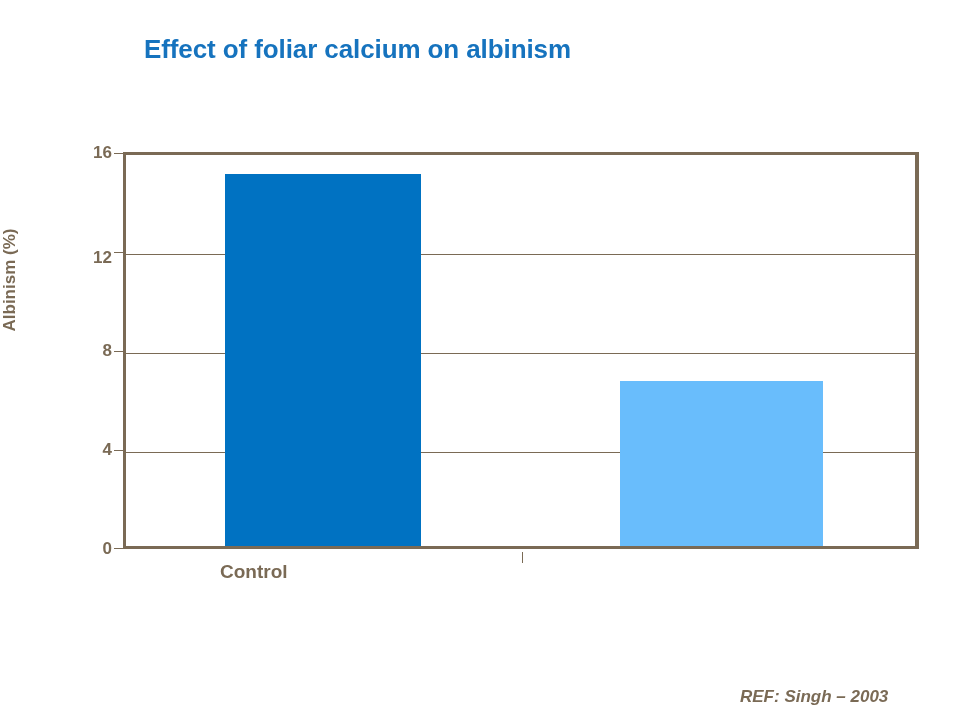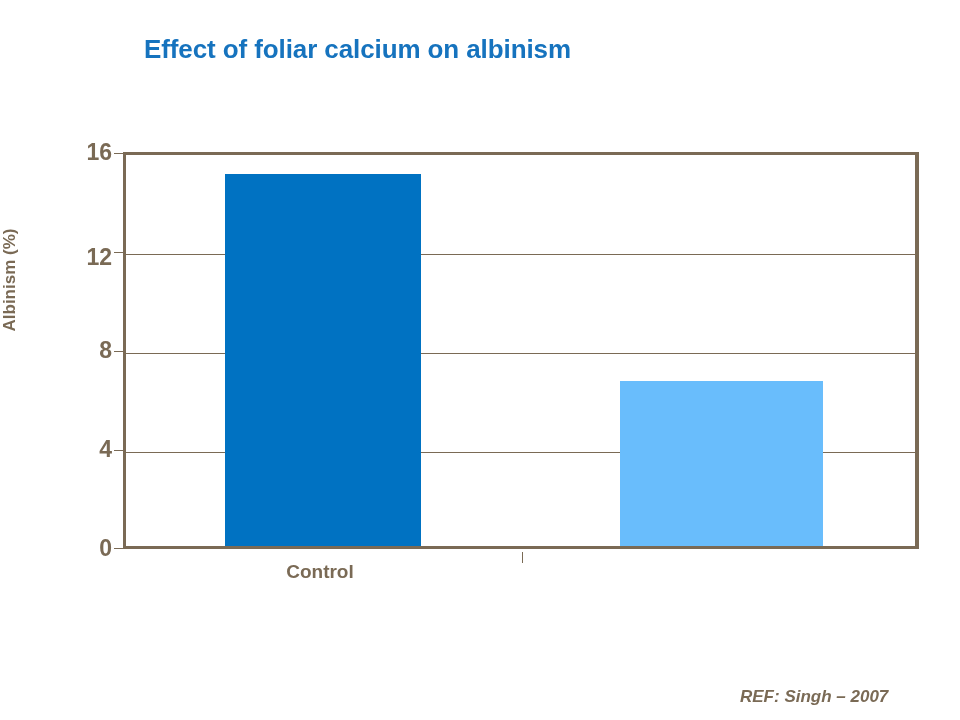--- a/index.html
+++ b/index.html
@@ -79,21 +79,21 @@
     position: absolute;
     bottom: 0;
   }
 
   
   .y-tick-label {
     position: absolute;
     right: 0;
     width: 40px;
     text-align: right;
-    font-size: 23px;
+    font-size: 17px;
     font-weight: bold;
     color: #7A6A55;
     line-height: 17px;
   }
   #y-ticks {
     position: absolute;
     left: 62px;
     top: 152px;
     width: 50px;
     height: 397px;
@@ -119,21 +119,20 @@
   #x-labels {
     position: absolute;
     left: 123px;
     top: 561px;
     width: 796px;
     height: 26px;
   }
   .x-tick-label {
     position: absolute;
     top: 0;
-    text-align: center;
     font-size: 19px;
     font-weight: bold;
     color: #7A6A55;
     white-space: nowrap;
   }
   #x-divider-tick {
     position: absolute;
     left: 522px;
     top: 552px;
     width: 1px;
@@ -187,13 +186,13 @@
     <div class="bar" id="bar-ca-foliar" style="left: 494px; width: 203px; height: 164.988px; background: rgb(105, 189, 252);"></div>
   </div>
 </div>
 
 <div id="x-divider-tick" style="background: rgb(122, 106, 85);"></div>
 
 <div id="x-labels">
   <div class="x-tick-label" style="left:97px; width:200px;">Control</div>
 </div>
 
-<div id="reference-note">REF: Singh – 2007</div>
+<div id="reference-note">REF: Singh – 2003</div>
 
 </body></html>

